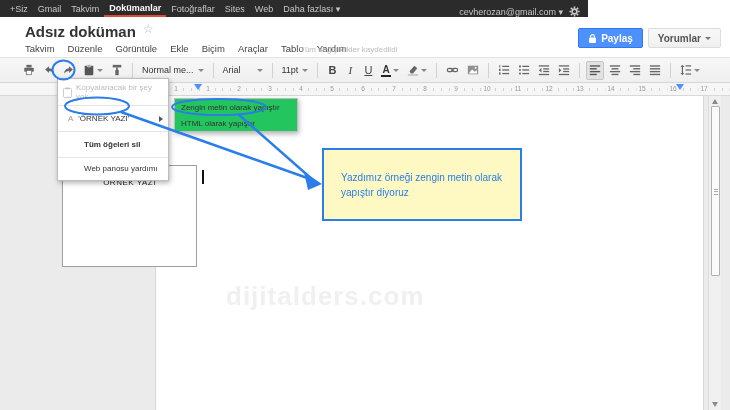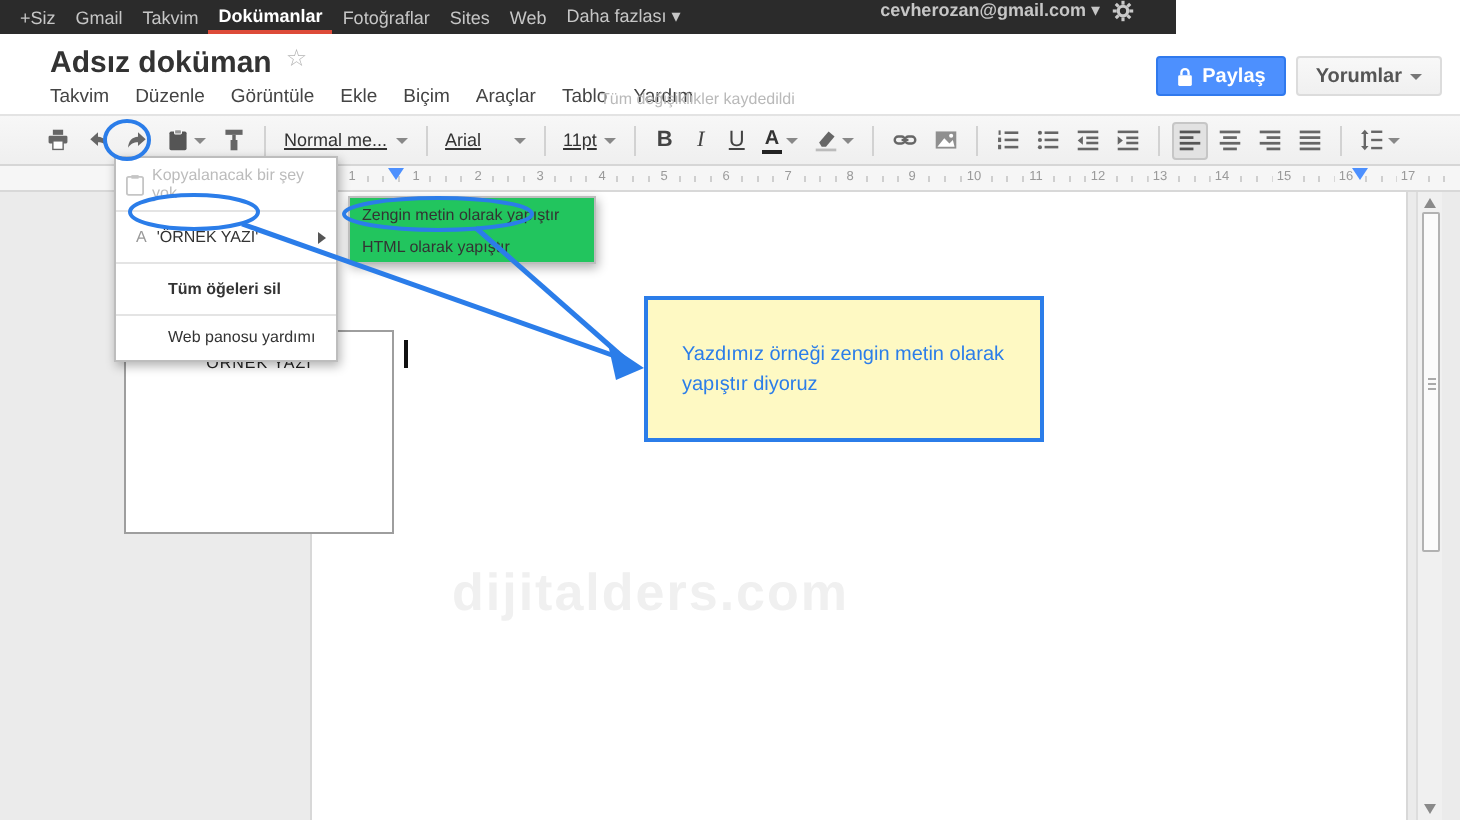--- a/index.html
+++ b/index.html
@@ -7,21 +7,21 @@
   html,body{ margin:0; padding:0; background:#fff; }
   body{ font-family:"Liberation Sans","DejaVu Sans",sans-serif; }
   .stage{ position:relative; width:730px; height:410px; overflow:hidden; background:#fff; }
 
   
   .topbar{ position:absolute; left:0; top:0; width:588px; height:17px; background:#2b2b2b;
            display:flex; align-items:stretch; z-index:4; }
   .topbar-links{ display:flex; align-items:stretch; padding-left:5px; }
   .tb-link{ color:#c6c6c6; font-size:9px; display:flex; align-items:center; padding:0 5px; cursor:pointer; text-decoration:none; }
   .tb-link.active{ color:#fff; font-weight:bold; border-bottom:2px solid #dd4b39; }
-  .topbar-right{ margin-left:auto; display:flex; align-items:flex-start; gap:6px; padding-right:21px;font-weight:bold; }
+  .topbar-right{ margin-left:auto; display:flex; align-items:flex-end; gap:6px; padding-right:8px; }
   .tb-account{ color:#c6c6c6; font-size:9px; cursor:pointer; }
   .gear{ display:flex; align-items:center; }
 
   
   .title-row{ position:absolute; left:25px; top:23px; display:flex; align-items:flex-start; gap:7px; z-index:2; }
   .doc-title{ font-size:15px; font-weight:bold; color:#333; }
   .star{ color:#b5b5b5; font-size:12px; line-height:1; cursor:pointer; }
   .actions{ position:absolute; right:9px; top:28px; display:flex; gap:5px; z-index:2; }
   .btn{ height:20px; font-size:10px; font-weight:bold; border-radius:2px; display:flex; align-items:center; gap:4px; padding:0 9px; cursor:pointer; }
   .btn-comments{ background:linear-gradient(#f8f8f8,#f0f0f0); border:1px solid #dcdcdc; color:#555; }
@@ -36,21 +36,21 @@
 
   
   .toolbar{ position:absolute; left:0; top:57px; width:730px; height:26px;
             background:linear-gradient(#f7f7f7,#efefef); border-top:1px solid #e3e3e3; border-bottom:1px solid #d6d6d6;
             display:flex; align-items:center; padding-left:20px; gap:2px; z-index:3; }
   .tbtn{ height:19px; min-width:16px; display:flex; align-items:center; justify-content:center; gap:2px;
          padding:0 2px; border:1px solid transparent; border-radius:2px; cursor:pointer; background:transparent; }
   .tbtn.pressed{ background:#e2e2e2; border-color:#c6c6c6; }
   .tsep{ width:1px; height:15px; background:#d2d2d2; margin:0 4px; }
   .tdrop{ font-size:9px; color:#333; display:flex; align-items:center; gap:4px; padding:0 3px; height:19px; cursor:pointer; }
-  .tdrop .lbl{ white-space:nowrap;text-decoration:underline; }
+  .tdrop .lbl{ white-space:nowrap; }
   .glyph{ font-size:11px; color:#444; line-height:1; }
   .glyph.b{ font-weight:bold; }
   .glyph.i{ font-style:italic; font-family:"Liberation Serif","DejaVu Serif",serif; }
   .glyph.u{ text-decoration:underline; }
   .a-letter{ font-size:10px; font-weight:bold; color:#333; border-bottom:2px solid #222; line-height:1.1; padding:0 1px; }
   .ico{ display:block; }
 
   
   .ruler{ position:absolute; left:0; top:83px; width:730px; height:13px; background:#f6f6f6; border-bottom:1px solid #d8d8d8; z-index:2; }
   .ruler-ticks{ position:absolute; left:160px; right:0; top:5px; height:3px;

